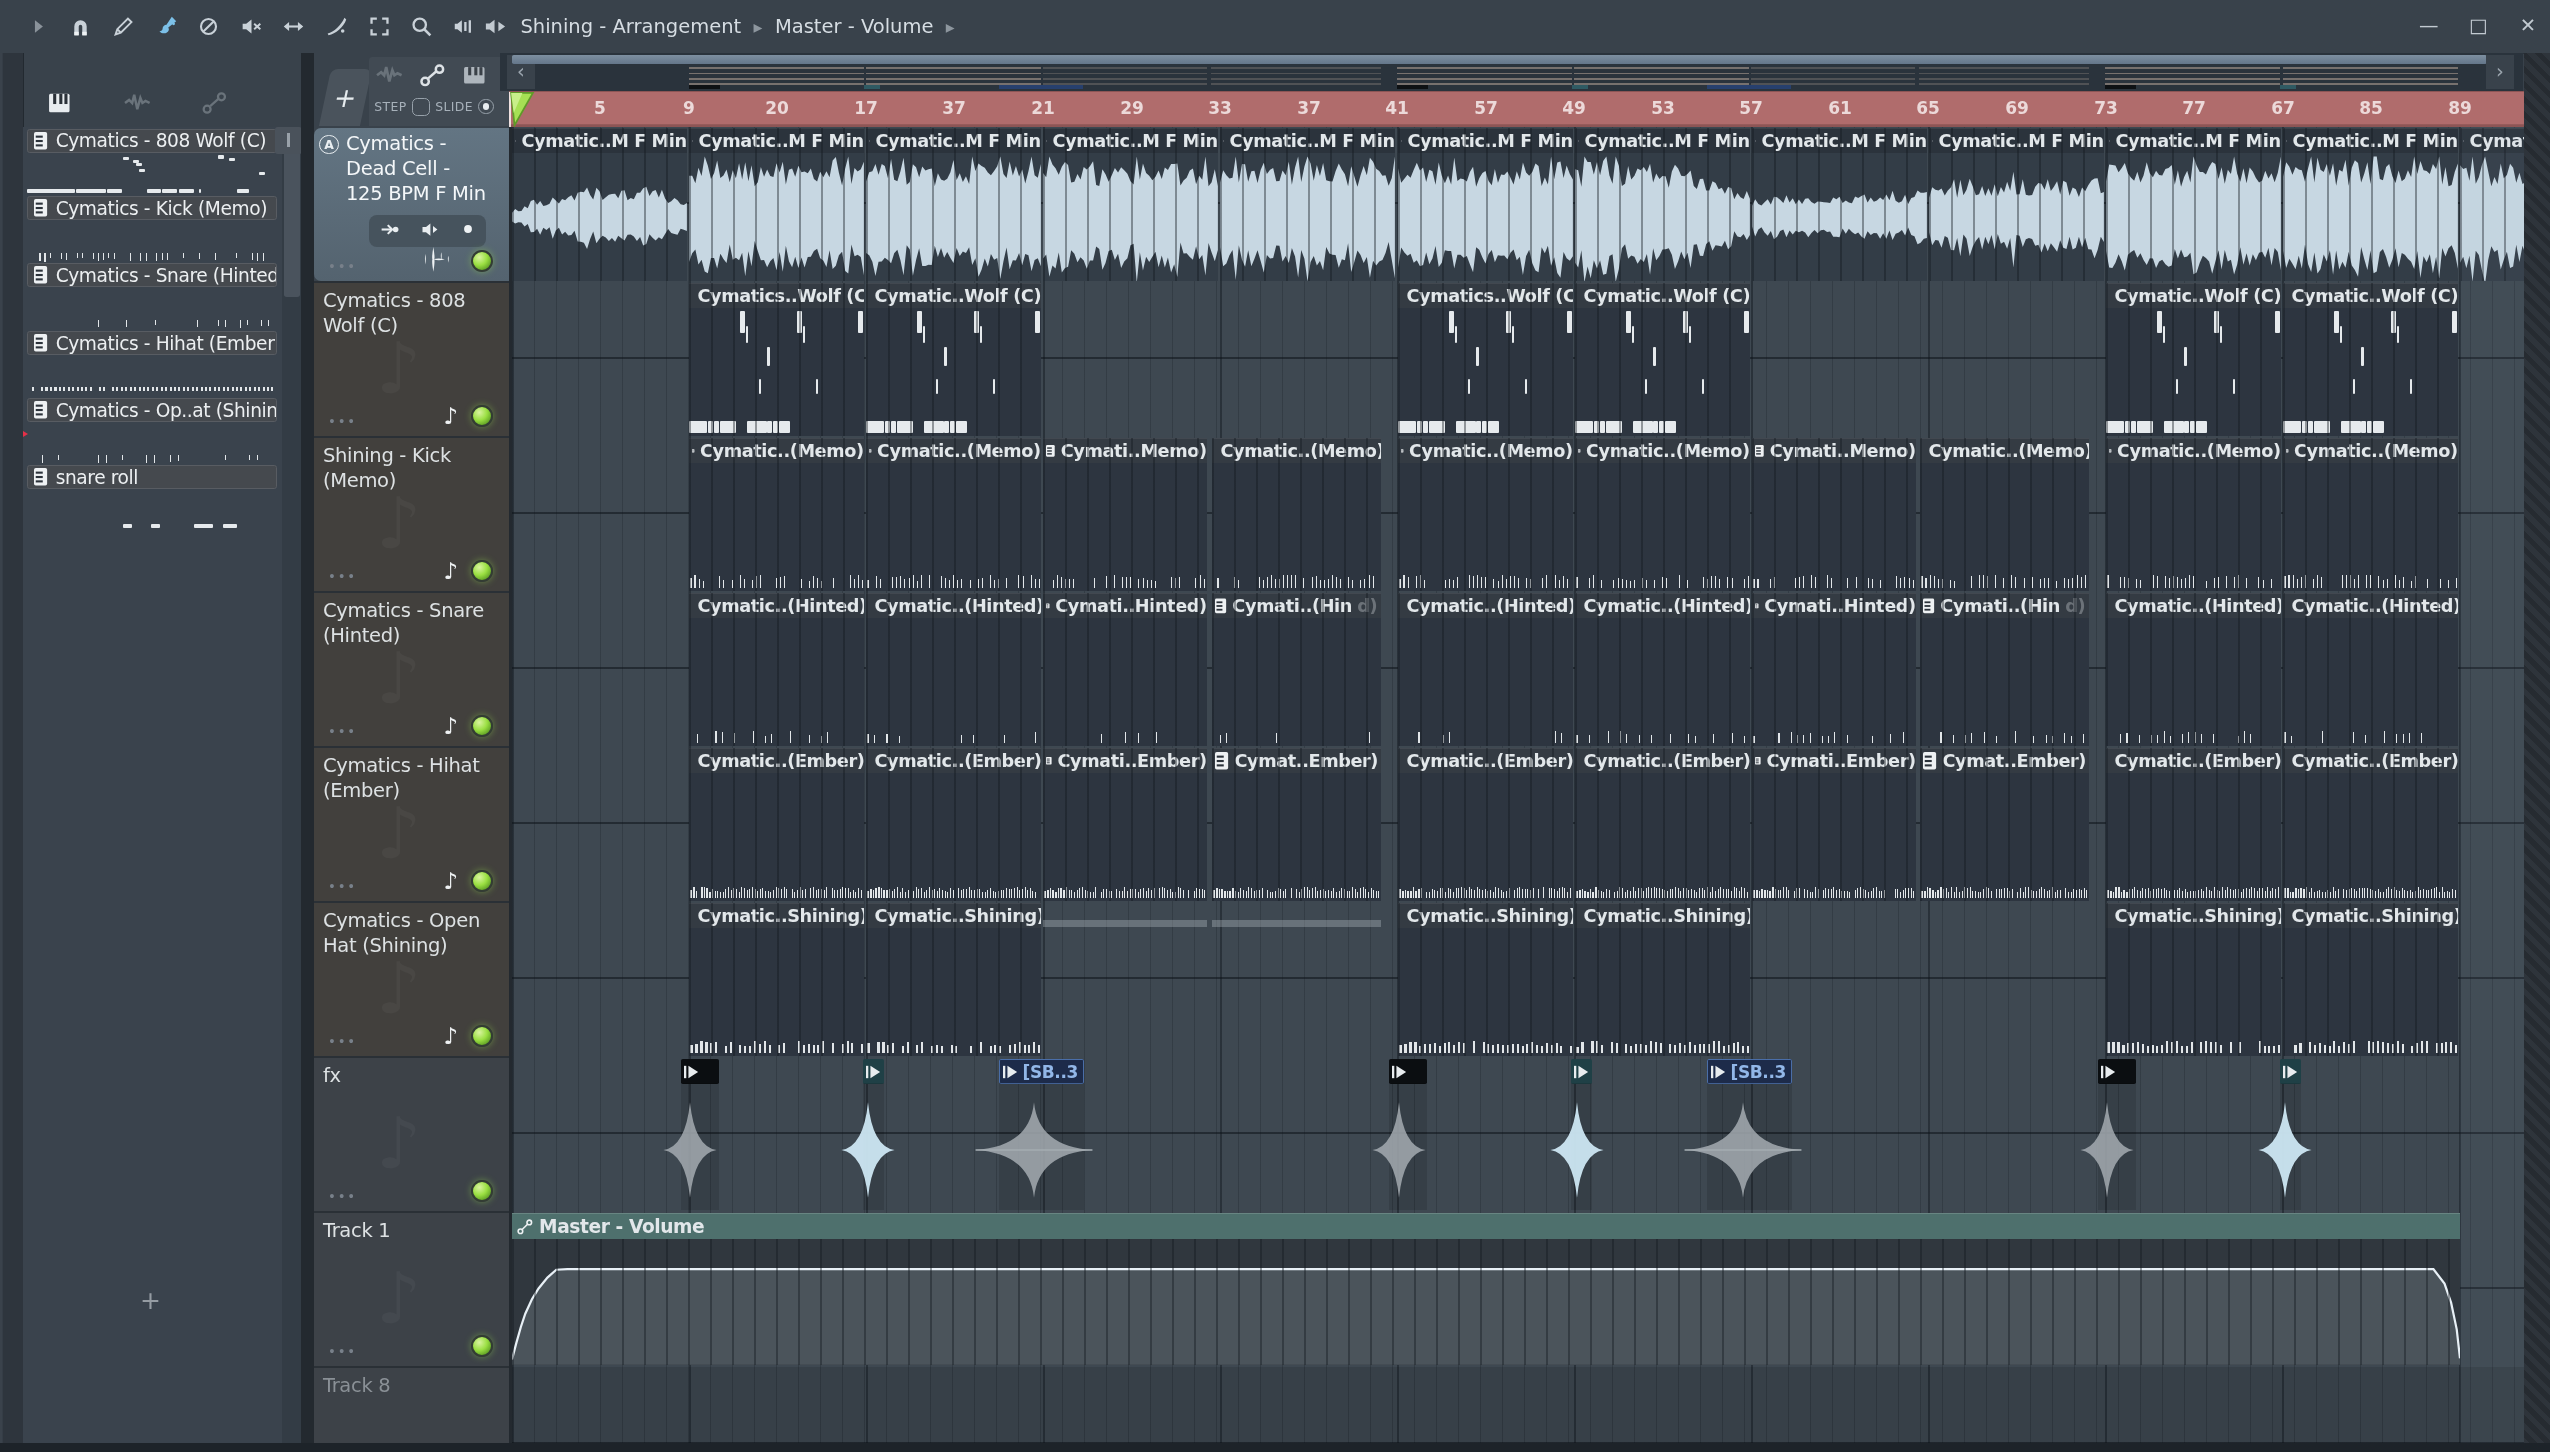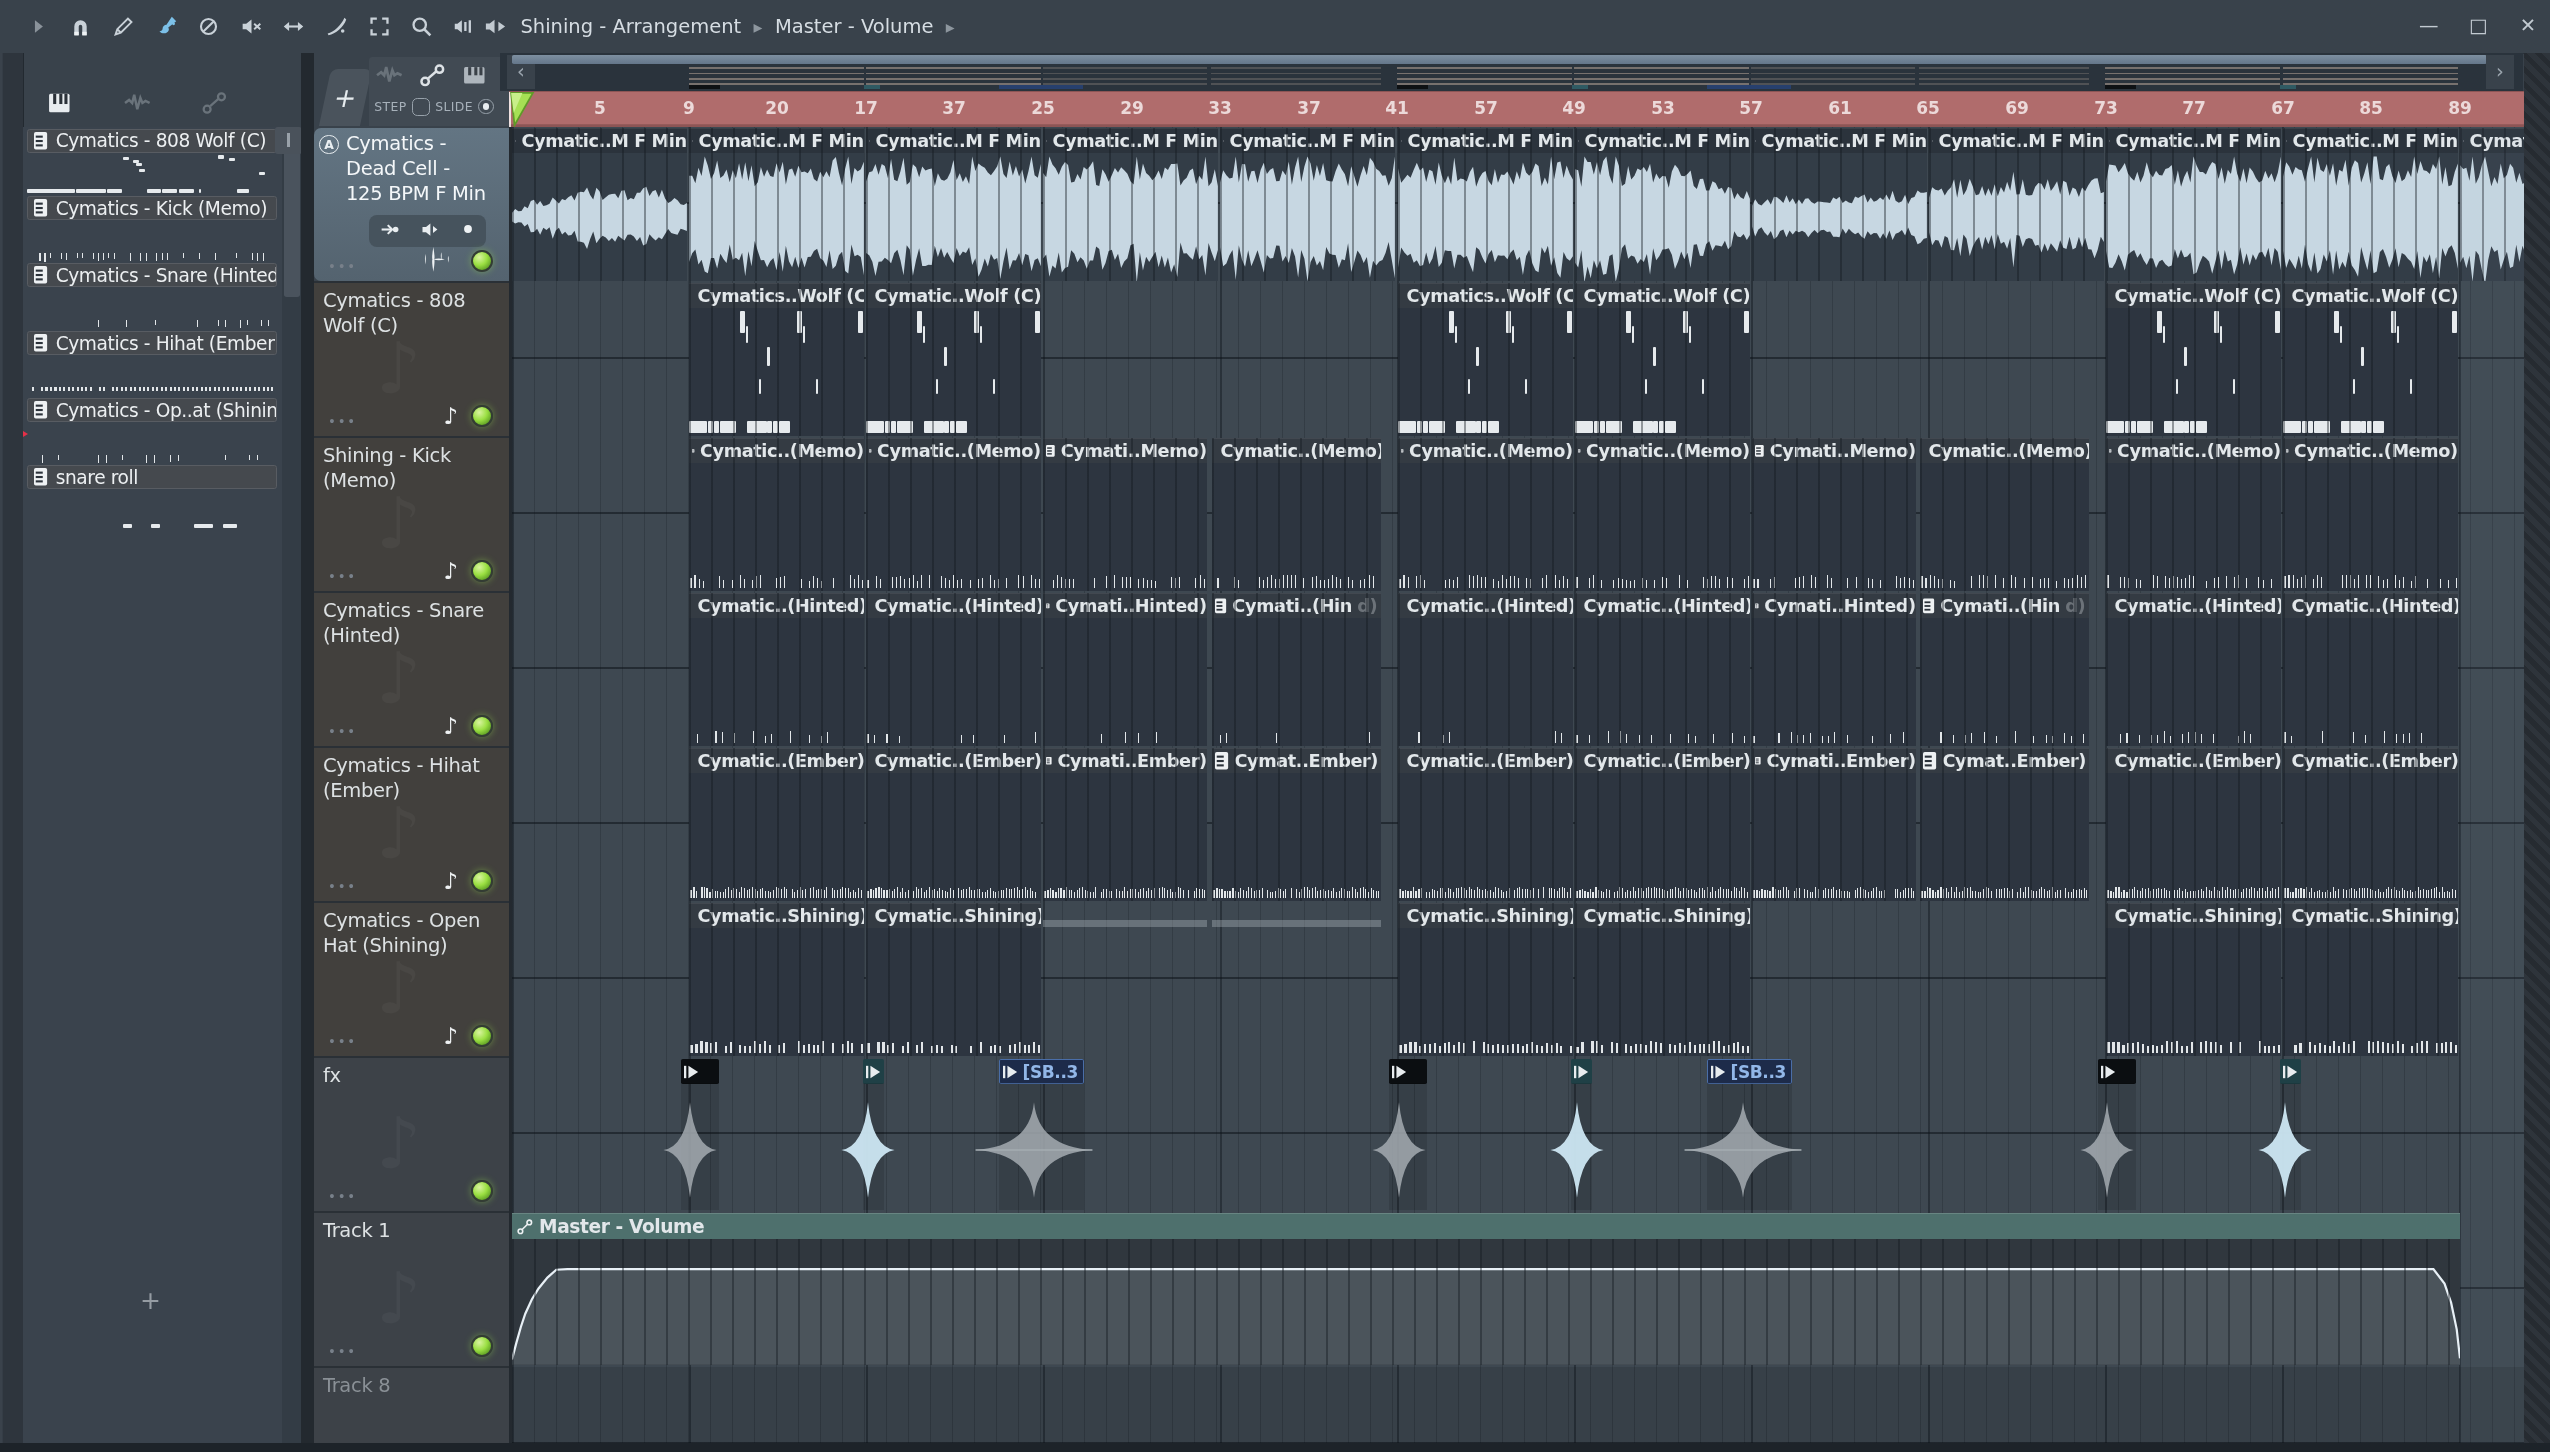--- a/index.html
+++ b/index.html
@@ -283,21 +283,21 @@
       </div>
     <div class="scr-btn" style="left:1986px;">›</div>
   </div>
 
   <div class="ruler" id="ruler">
       <span class="ruler-num" style="left: 91px;">5</span>
       <span class="ruler-num" style="left: 180px;">9</span>
       <span class="ruler-num" style="left: 268px;">20</span>
       <span class="ruler-num" style="left: 357px;">17</span>
       <span class="ruler-num" style="left: 445px;">37</span>
-      <span class="ruler-num" style="left: 534px;">25</span>
+      <span class="ruler-num" style="left: 534px;">21</span>
       <span class="ruler-num" style="left: 623px;">29</span>
       <span class="ruler-num" style="left: 711px;">33</span>
       <span class="ruler-num" style="left: 800px;">37</span>
       <span class="ruler-num" style="left: 888px;">41</span>
       <span class="ruler-num" style="left: 977px;">57</span>
       <span class="ruler-num" style="left: 1065px;">49</span>
       <span class="ruler-num" style="left: 1154px;">53</span>
       <span class="ruler-num" style="left: 1242px;">57</span>
       <span class="ruler-num" style="left: 1331px;">61</span>
       <span class="ruler-num" style="left: 1419px;">65</span>

